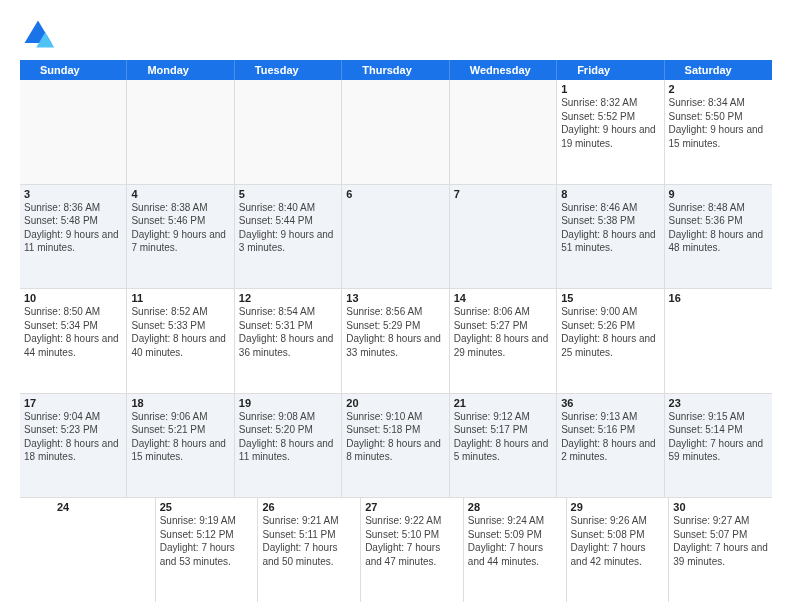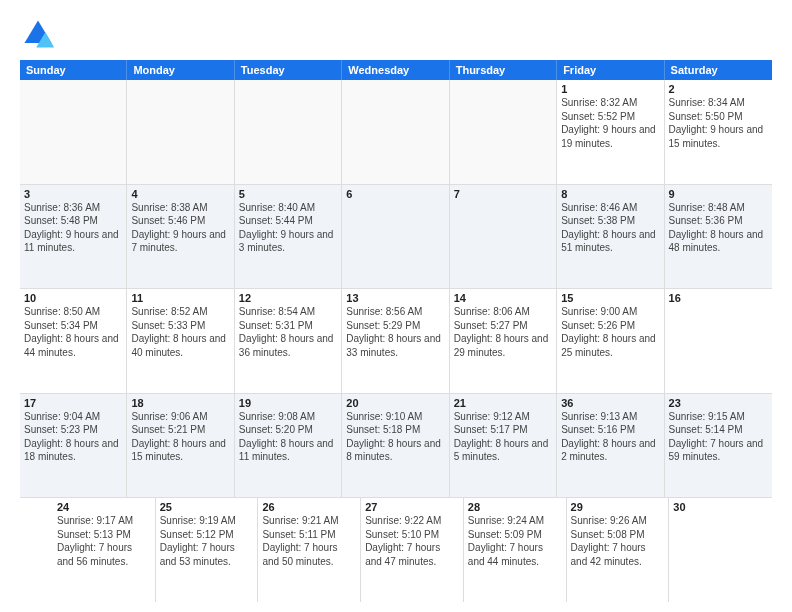--- a/index.html
+++ b/index.html
@@ -67,21 +67,21 @@
     }
     .cal-header {
       display: grid;
       grid-template-columns: repeat(7, 1fr);
       background: #1a73e8;
     }
     .cal-header-cell {
       color: #fff;
       font-size: 11px;
       font-weight: bold;
-      padding: 4px 6px;
+      padding: 4px 20px;
       border-right: 1px solid #4a90e8;
     }
     .cal-header-cell:last-child { border-right: none; }
     .cal-body {
       display: flex;
       flex-direction: column;
       flex: 1;
     }
     .cal-row {
       display: grid;
@@ -134,22 +134,22 @@
       <h1></h1>
       <h2></h2>
     </div>
   </div>
 
   <div class="calendar">
     <div class="cal-header">
     <div class="cal-header-cell">Sunday</div>
         <div class="cal-header-cell">Monday</div>
         <div class="cal-header-cell">Tuesday</div>
+        <div class="cal-header-cell">Thursday</div>
         <div class="cal-header-cell">Wednesday</div>
-        <div class="cal-header-cell">Thursday</div>
         <div class="cal-header-cell">Friday</div>
         <div class="cal-header-cell">Saturday</div>
       </div>
     <div class="cal-body">
     <div class="cal-row">
           <div class="cal-cell empty"></div>
           <div class="cal-cell empty"></div>
           <div class="cal-cell empty"></div>
           <div class="cal-cell empty"></div>
           <div class="cal-cell empty"></div>
@@ -285,23 +285,20 @@
           <div class="cal-cell alt">
             <span class="day-num">23</span>
             <div class="day-info">Sunrise: 9:15 AM
 Sunset: 5:14 PM
 Daylight: 7 hours and 59 minutes.</div>
           </div>
         </div>
         <div class="cal-row">
           <div class="cal-cell">
             <span class="day-num">24</span>
-            <div class="day-info">Sunrise: 9:17 AM
-Sunset: 5:13 PM
-Daylight: 7 hours and 56 minutes.</div>
           </div>
           <div class="cal-cell">
             <span class="day-num">25</span>
             <div class="day-info">Sunrise: 9:19 AM
 Sunset: 5:12 PM
 Daylight: 7 hours and 53 minutes.</div>
           </div>
           <div class="cal-cell">
             <span class="day-num">26</span>
             <div class="day-info">Sunrise: 9:21 AM
@@ -321,17 +318,20 @@
 Daylight: 7 hours and 44 minutes.</div>
           </div>
           <div class="cal-cell">
             <span class="day-num">29</span>
             <div class="day-info">Sunrise: 9:26 AM
 Sunset: 5:08 PM
 Daylight: 7 hours and 42 minutes.</div>
           </div>
           <div class="cal-cell">
             <span class="day-num">30</span>
+            <div class="day-info">Sunrise: 9:27 AM
+Sunset: 5:07 PM
+Daylight: 7 hours and 39 minutes.</div>
           </div>
         </div>
       </div>
   </div>
 </div>
 
 </body></html>

